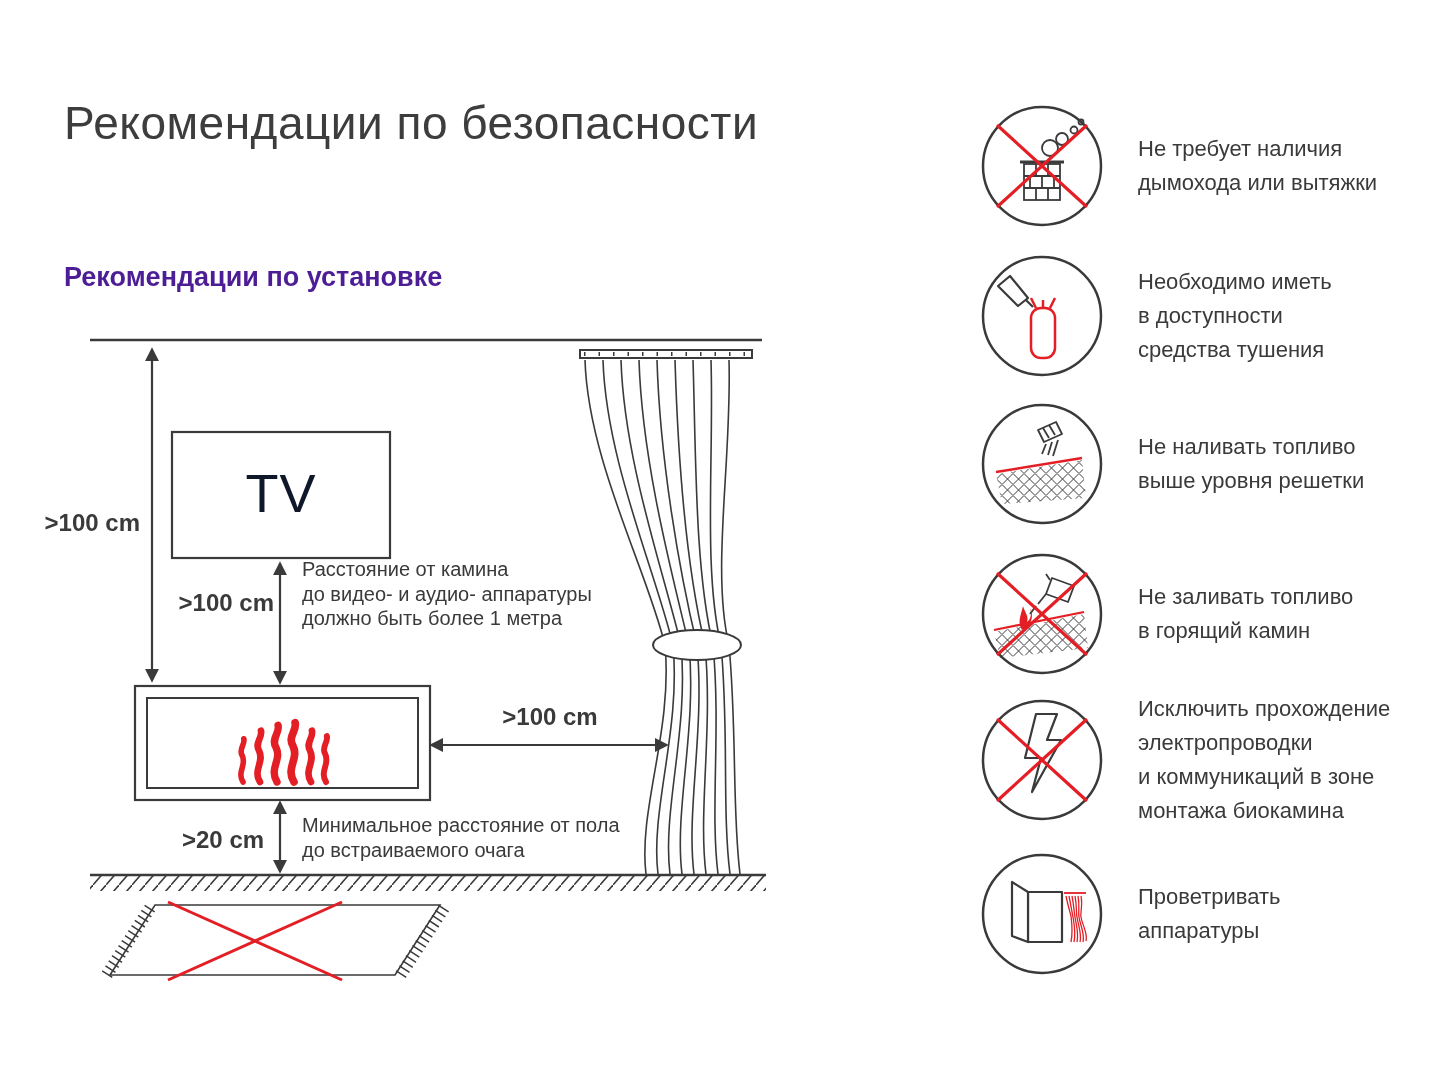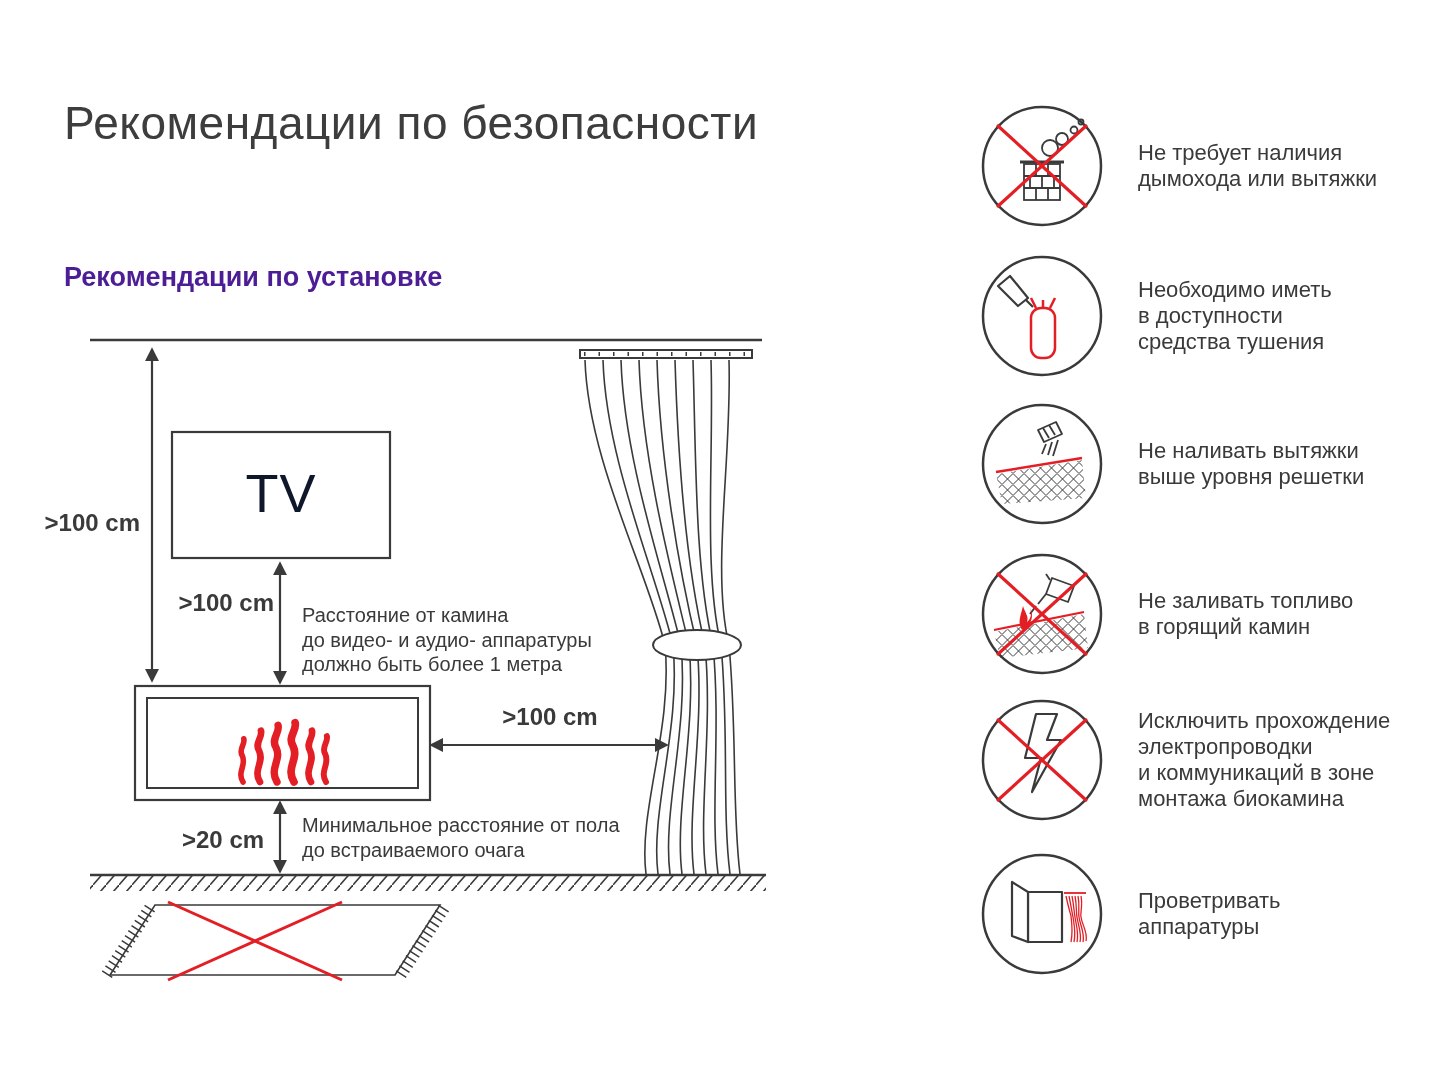--- a/index.html
+++ b/index.html
@@ -27,28 +27,28 @@
   .dist-label{font-size:24px;font-weight:700;color:var(--ink)}
   .note{font-size:20px;line-height:24.5px;color:var(--ink)}
   .tv-text{
     left:172px;top:462px;width:218px;text-align:center;
     font-size:54px;font-weight:500;color:#0f172a;letter-spacing:1px;
   }
   .lbl-ceiling{left:36px;top:509px;width:104px;text-align:right}
   .lbl-tv{left:178px;top:589px;width:96px;text-align:right}
   .lbl-curtain{left:492px;top:703px;width:116px;text-align:center}
   .lbl-floor{left:182px;top:826px;width:92px;}
-  .note-tv{left:302px;top:603px;width:330px}
+  .note-tv{left:302px;top:557px;width:330px}
   .note-floor{left:302px;top:813px;width:360px}
   .safety-item{
     position:absolute;left:980px;width:460px;height:124px;
     display:flex;align-items:center;gap:34px;
   }
   .icon-wrap{width:124px;height:124px;flex:0 0 124px}
-  .caption{font-size:22px;line-height:26px;color:var(--ink)}
+  .caption{font-size:22px;line-height:34px;color:var(--ink)}
 </style>
 </head>
 <body>
 
 <div class="page">
 
   <div class="abs page-title">Рекомендации по безопасности</div>
   <div class="abs section-title">Рекомендации по установке</div>
 
   <svg class="abs diagram-svg" viewBox="0 0 720 690" fill="none" xmlns="http://www.w3.org/2000/svg">
@@ -185,21 +185,21 @@
         <g stroke="#3a3a3a" stroke-width="1.8" stroke-linejoin="round">
           <path d="M58,28 L76,20 L82,32 L64,40 Z"></path>
           <line x1="63" y1="26" x2="69" y2="36"></line>
             <line x1="69" y1="23" x2="75" y2="33"></line>
           <line x1="66" y1="42" x2="62" y2="52"></line>
             <line x1="72" y1="40" x2="68" y2="53"></line>
             <line x1="78" y1="38" x2="73" y2="54"></line>
         </g>
       </svg>
     </span>
-    <div class="caption pre">Не наливать вытяжки
+    <div class="caption pre">Не наливать топливо
 выше уровня решетки</div>
   </div>
 
   <div class="safety-item" style="top:698px">
     <span class="icon-wrap">
       <svg viewBox="0 0 124 124" width="124" height="124" fill="none">
         <circle cx="62" cy="62" r="59" stroke="#3a3a3a" stroke-width="2.5"></circle>
         <polygon points="56,16 77,16 67,42 81,42 52,94 61,60 45,60" stroke="#3a3a3a" stroke-width="2.2" stroke-linejoin="round" fill="none"></polygon>
         <line x1="17" y1="21" x2="107" y2="103" stroke="var(--accent-red)" stroke-width="3.2"></line>
         <line x1="107" y1="21" x2="17" y2="103" stroke="var(--accent-red)" stroke-width="3.2"></line>

